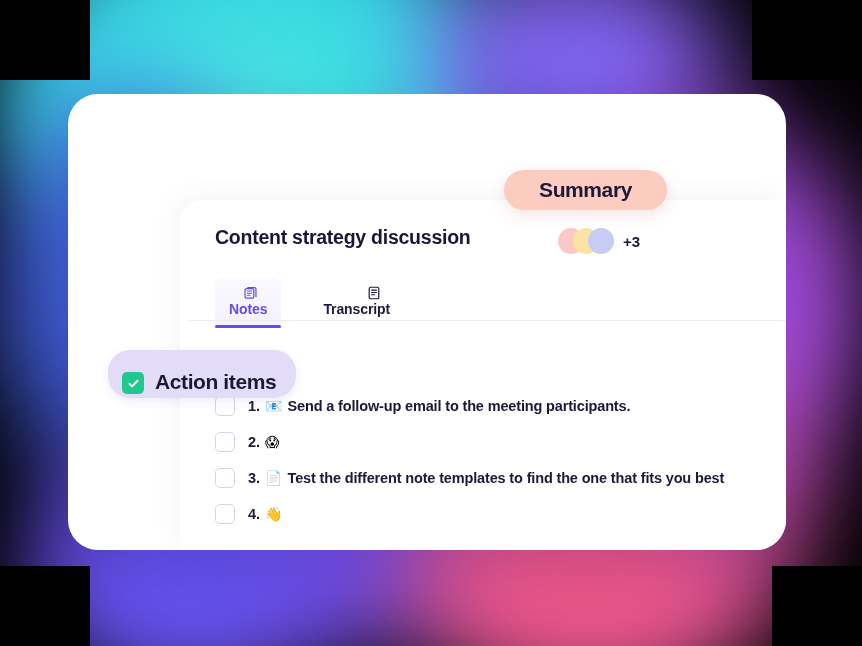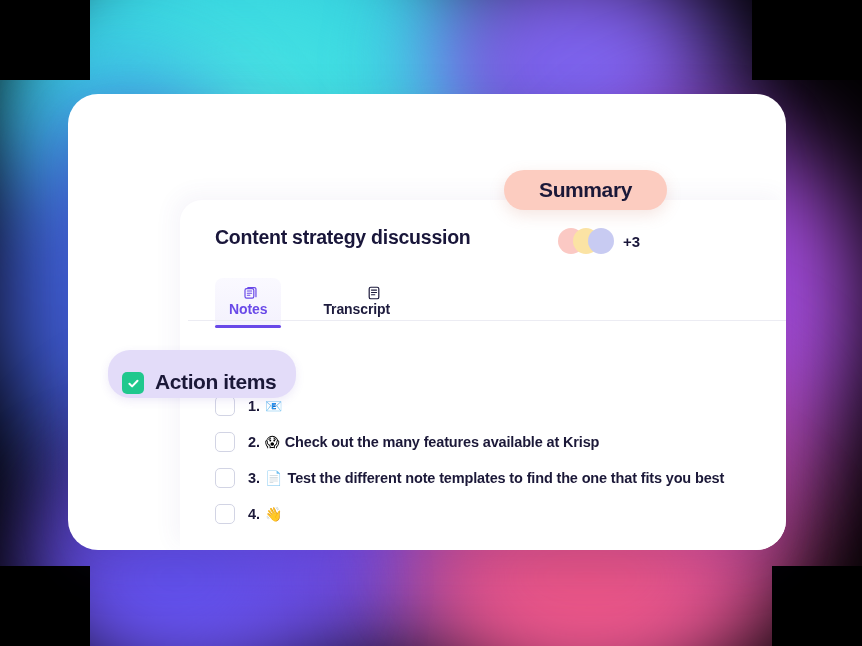--- a/index.html
+++ b/index.html
@@ -376,27 +376,27 @@
     </span>
     <span id="action-items-label">Action items</span>
   </div>
 
   <div id="action-list">
 
     <div class="list-item">
       <span class="item-checkbox"></span>
       <span class="item-num">1.</span>
       <span class="item-emoji">📧</span>
+      <span class="item-text">Send a follow-up email to the meeting participants.</span>
     </div>
 
     <div class="list-item">
       <span class="item-checkbox"></span>
       <span class="item-num">2.</span>
       <span class="item-emoji">😱</span>
-      <span class="item-text">Check out the many features available at Krisp</span>
     </div>
 
     <div class="list-item">
       <span class="item-checkbox"></span>
       <span class="item-num">3.</span>
       <span class="item-emoji">📄</span>
       <span class="item-text">Test the different note templates to find the one that fits you best</span>
     </div>
 
     <div class="list-item">

